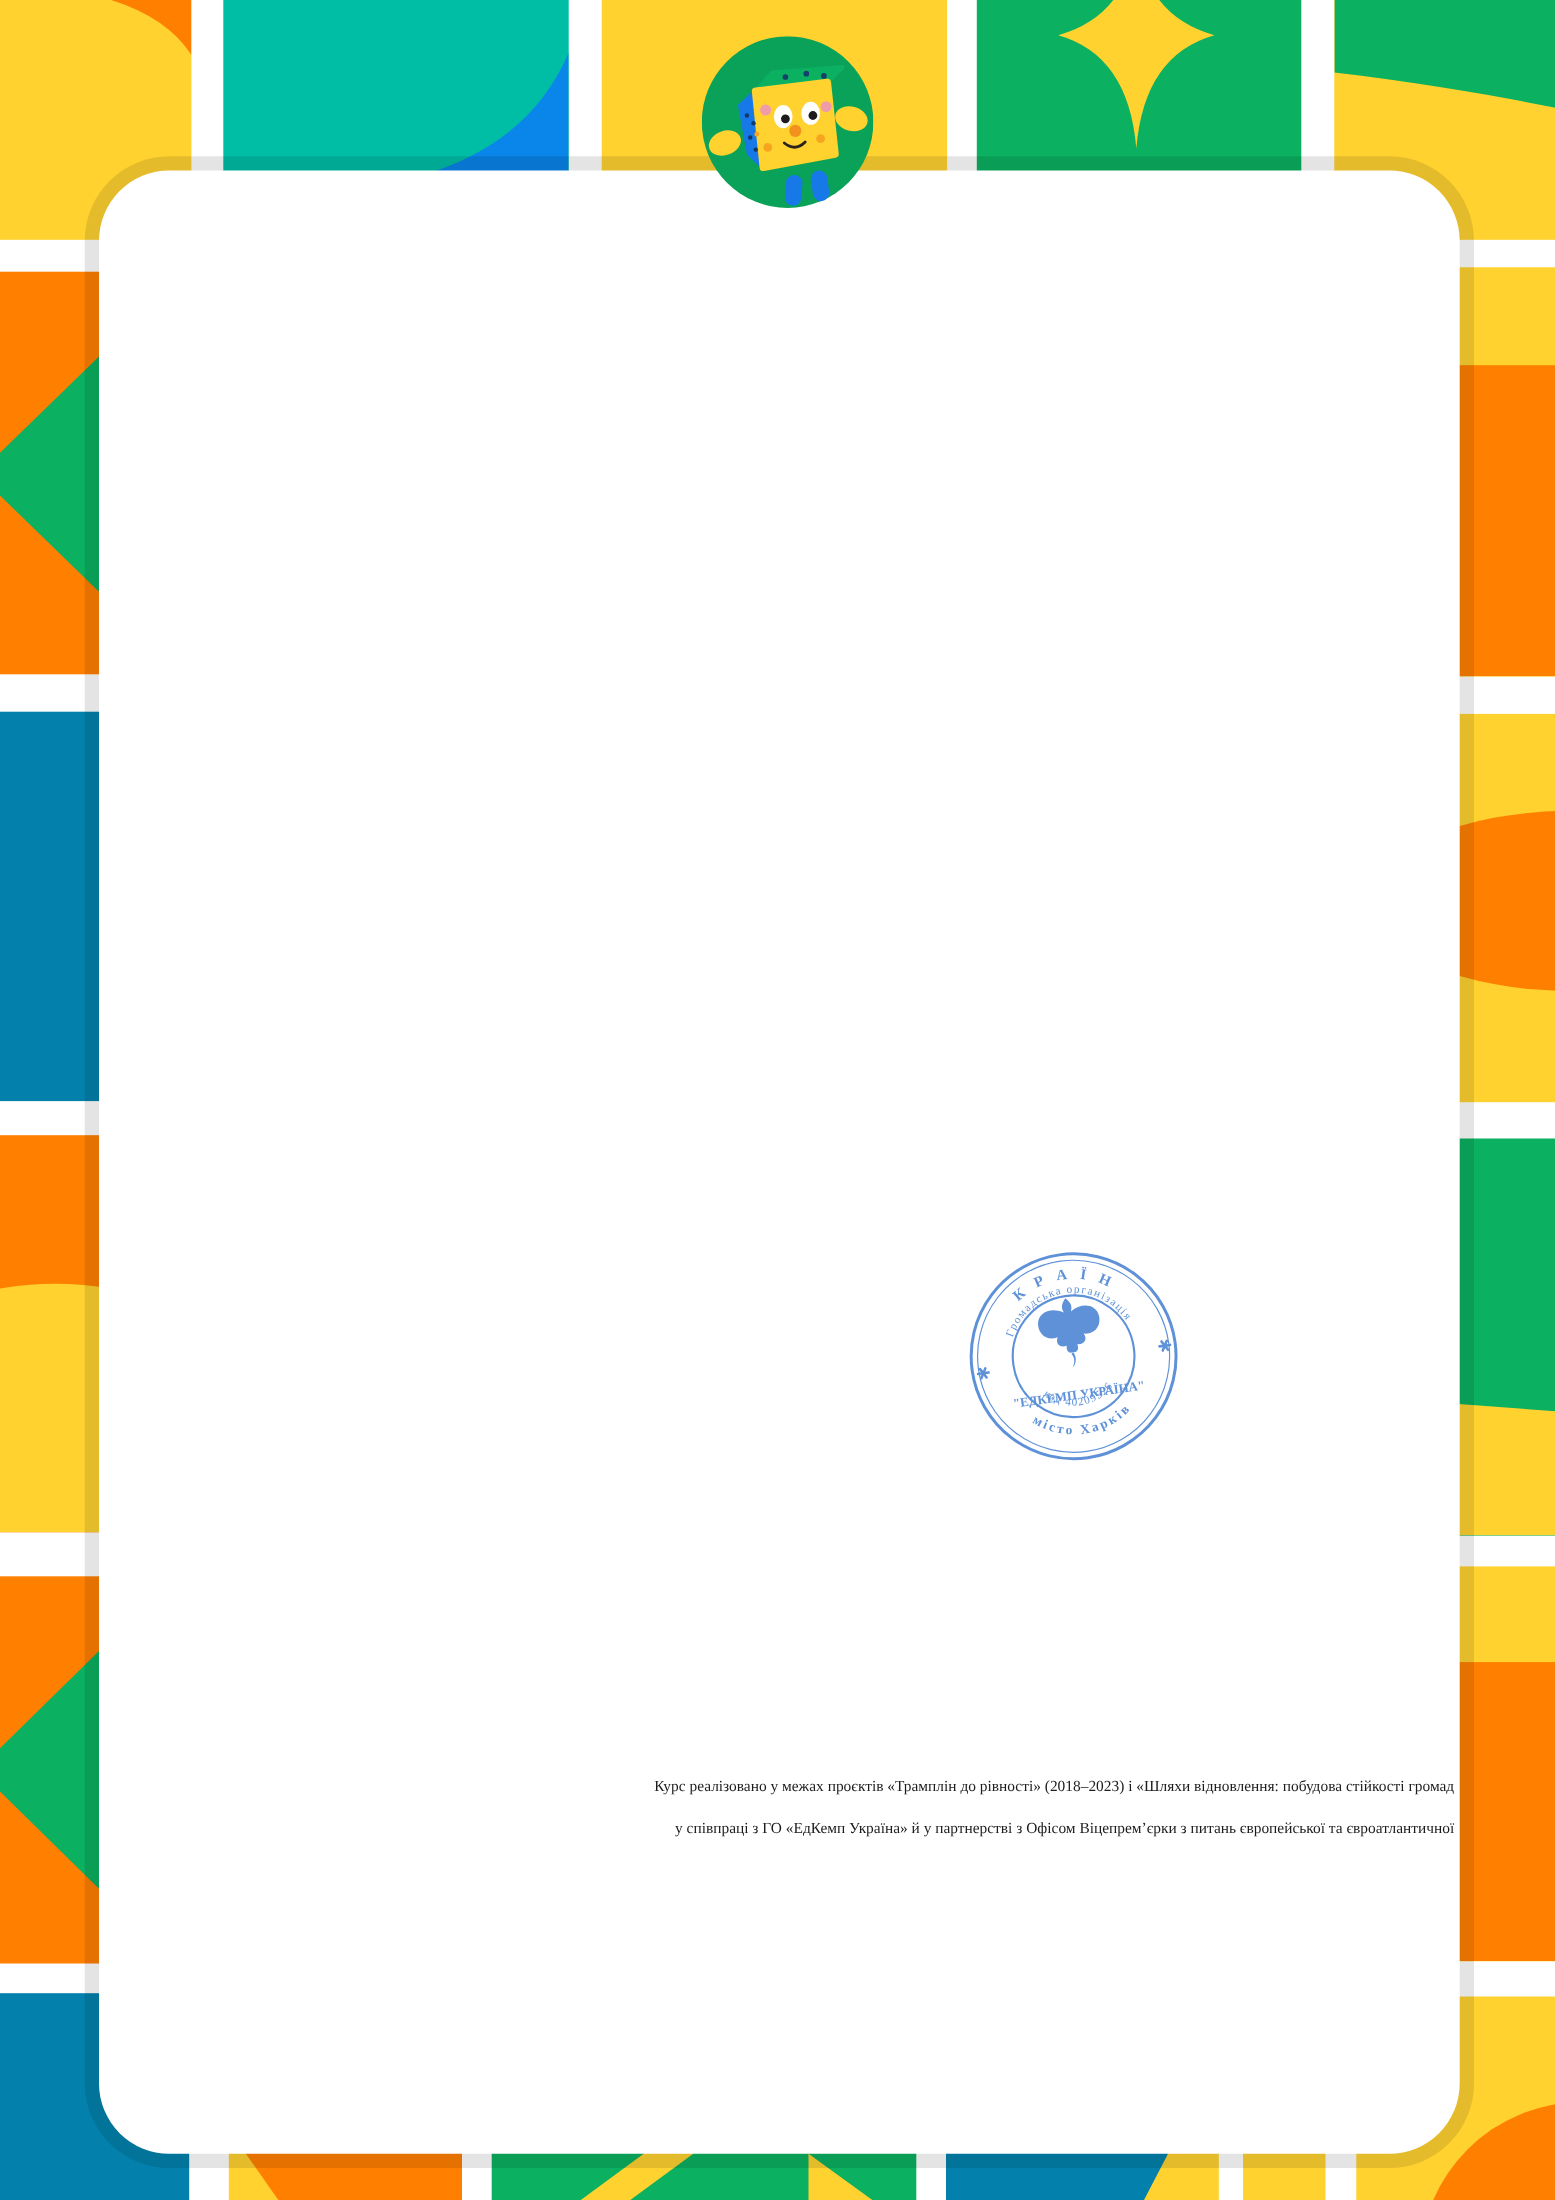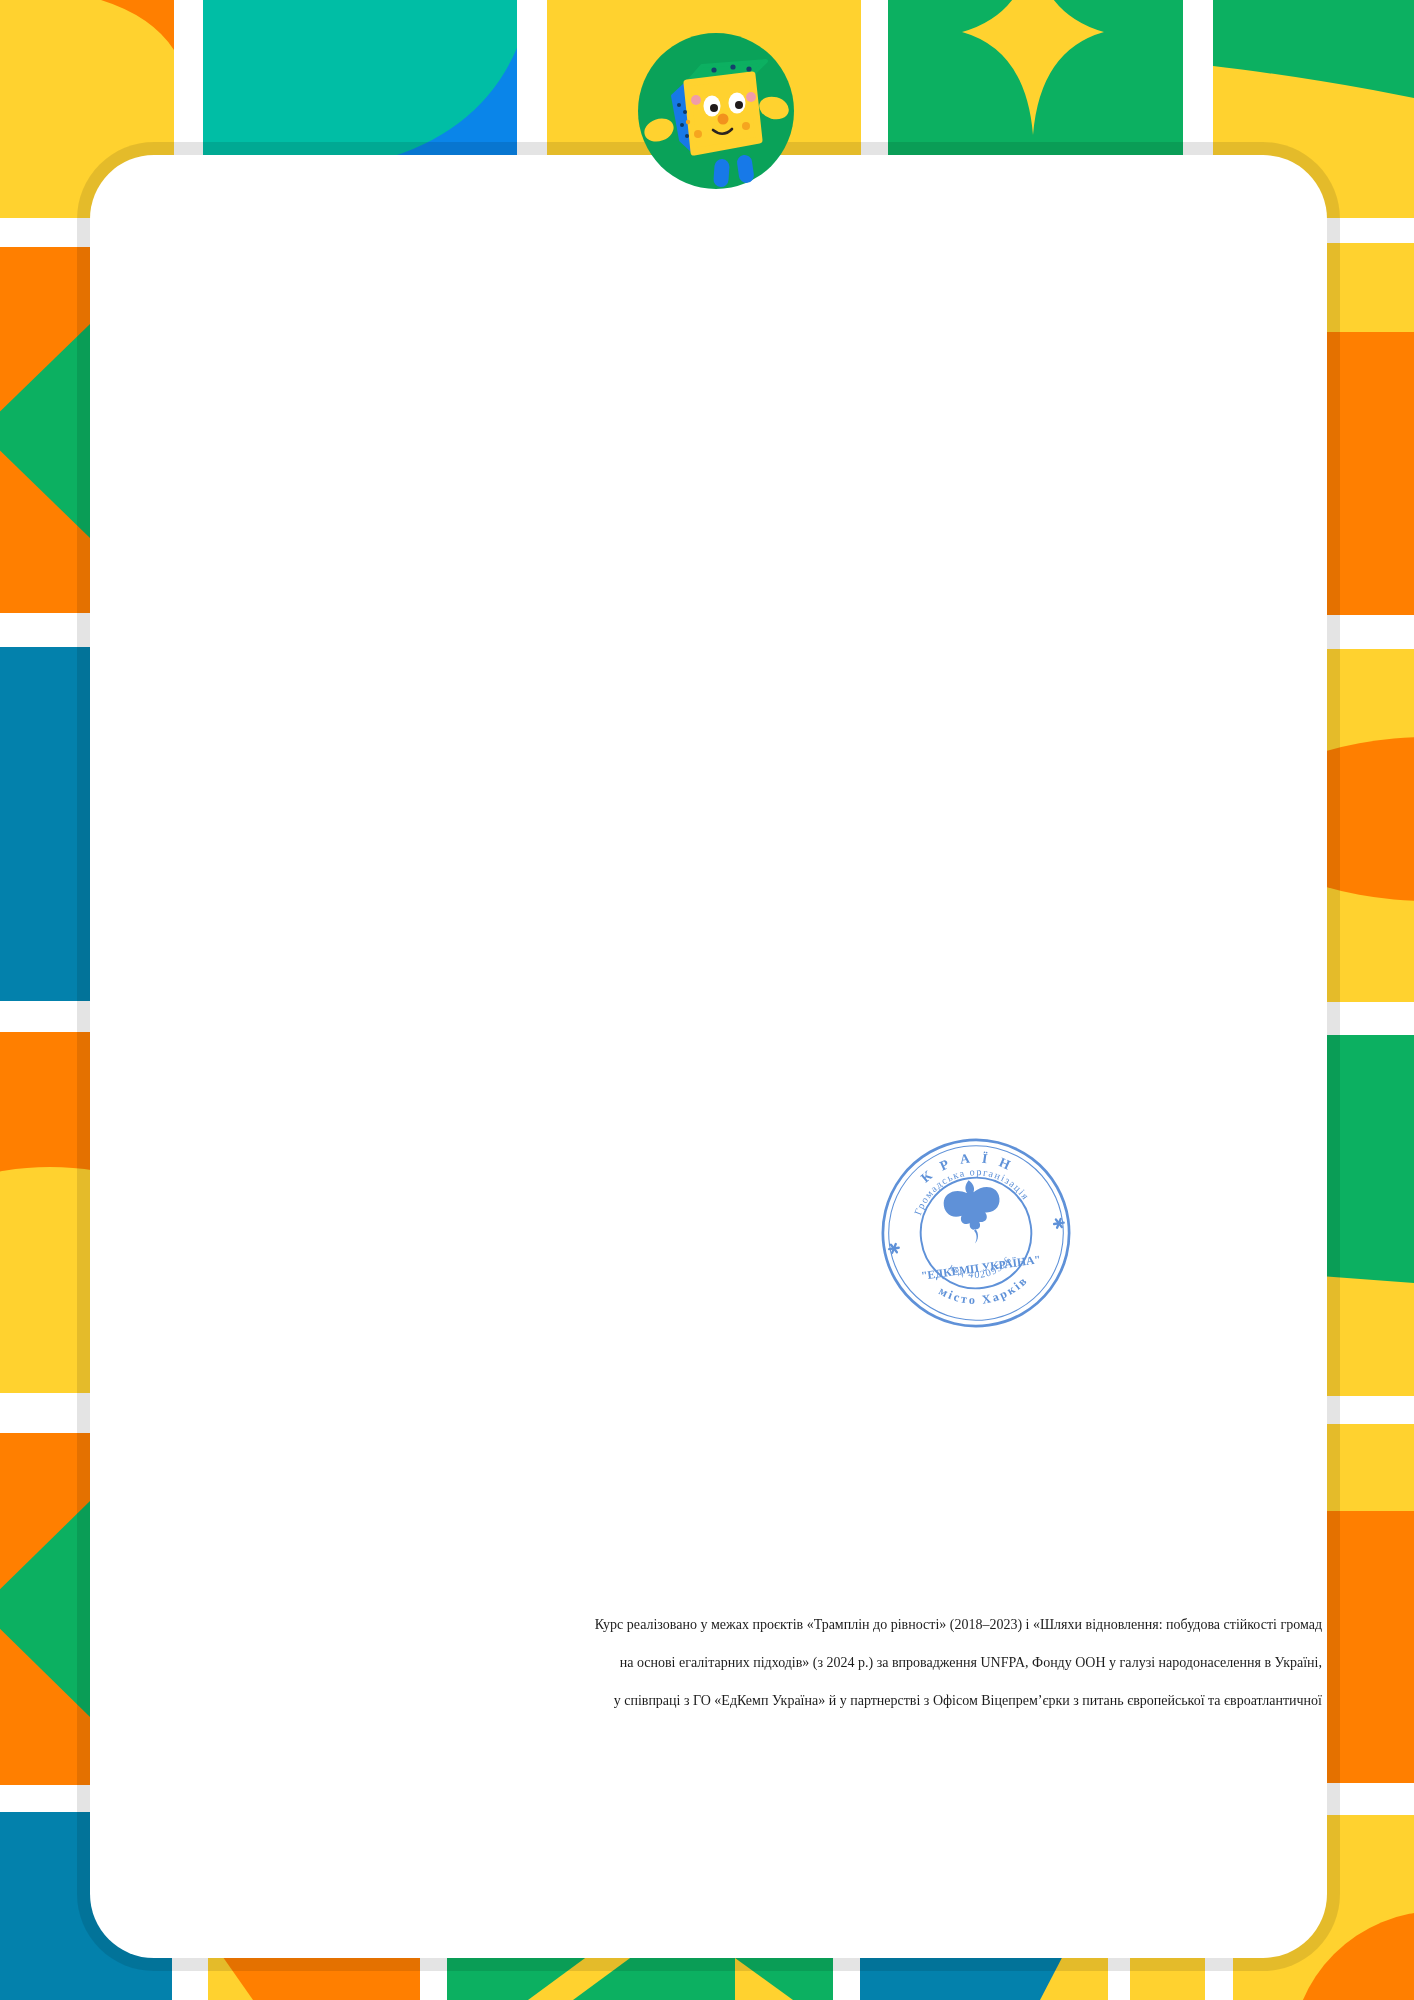--- a/index.html
+++ b/index.html
@@ -193,15 +193,14 @@
   </g>
   <g class="star" transform="translate(86,2)">
     <line x1="-5" y1="0" x2="5" y2="0"></line>
       <line x1="-2.5" y1="-4.3" x2="2.5" y2="4.3"></line>
       <line x1="-2.5" y1="4.3" x2="2.5" y2="-4.3"></line>
   </g>
 </svg>
 
 <div class="footer">
   <div class="line">Курс реалізовано у межах проєктів «Трамплін до рівності» (2018–2023) і «Шляхи відновлення: побудова стійкості громад</div>
-  <div class="line">на основі егалітарних підходів» (з 2024 р.) за впровадження UNFPA, Фонду ООН у галузі народонаселення в Україні,</div>
   <div class="line">у співпраці з ГО «ЕдКемп Україна» й у партнерстві з Офісом Віцепрем’єрки з питань європейської та євроатлантичної</div>
 </div>
 
 </body></html>

